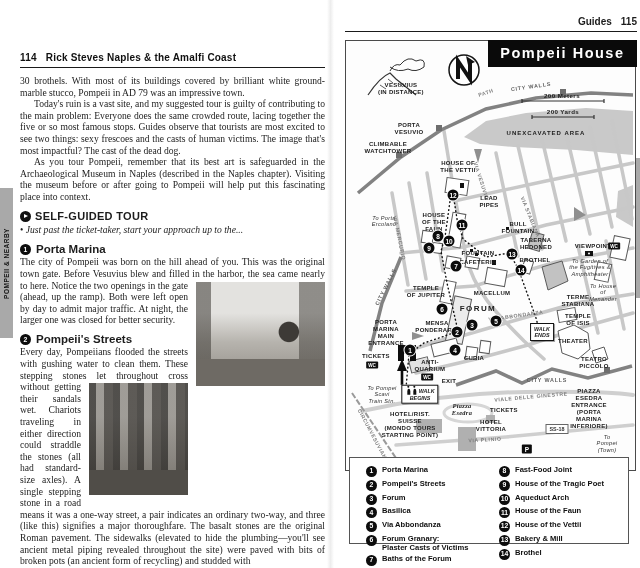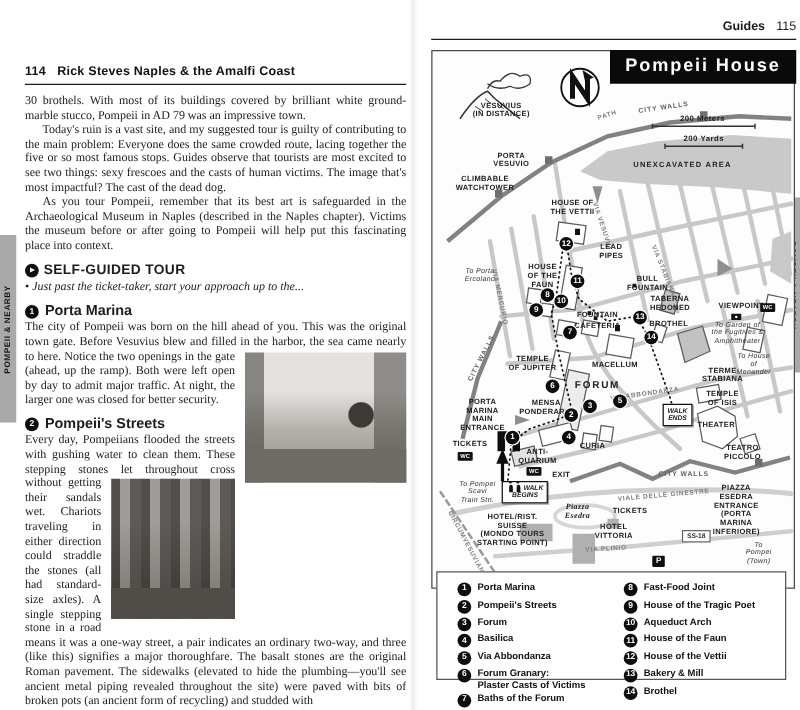--- a/index.html
+++ b/index.html
@@ -49,21 +49,21 @@
      background:
        linear-gradient(0deg,#504d48 0 22%,rgba(0,0,0,0) 22%),
        repeating-linear-gradient(90deg,rgba(35,33,30,.75) 0 7px,rgba(110,106,100,.55) 7px 15px,rgba(62,59,55,.8) 15px 24px),
        linear-gradient(180deg,#dcdad6 0 30%,#a8a59f 70%,#7a766f 100%);}
 
   
   .page-right{position:absolute;left:330px;top:0;width:310px;height:568px;}
   .runhead-r{position:absolute;left:15px;top:16px;width:292px;text-align:right;
              font-family:"Liberation Sans",sans-serif;font-weight:bold;font-size:10px;
              padding-bottom:4px;border-bottom:1.6px solid #1a1a1a;}
-  .runhead-r .pgnum{font-weight:normal;margin-left:9px;}
+  .runhead-r .pgnum{font-weight:bold;margin-left:9px;}
   .mapbox{position:absolute;left:15px;top:40px;width:289px;height:429px;
           border:1.5px solid #4a4a4a;background:#fdfdfd;}
   .mapbox svg{position:absolute;left:0;top:0;}
   .maptitle{position:absolute;right:-1.5px;top:-1.5px;background:#0a0a0a;color:#fff;
             font:bold 14.5px "Liberation Sans",sans-serif;letter-spacing:1.5px;padding:5px 12px 6px;}
   .mlabel{position:absolute;transform:translate(-50%,-50%);text-align:center;white-space:pre-line;
           font-family:"Liberation Sans",sans-serif;font-weight:bold;font-size:6px;line-height:7px;
           letter-spacing:.3px;color:#202020;}
   .mlabel.it{font-style:italic;font-weight:normal;font-size:5.6px;line-height:6.3px;color:#333;}
   .mlabel.street{color:#7e7e7e;font-size:5.2px;letter-spacing:.6px;}
@@ -104,21 +104,21 @@
       <span>POMPEII &amp; NEARBY</span>
     </div>
     <div class="col">
       <div class="runhead">
         <span>114</span>
         <span>Rick Steves Naples &amp; the Amalfi Coast</span>
       </div>
       <div class="bodytext">
         <p class="noindent">30 brothels. With most of its buildings covered by brilliant white ground-marble stucco, Pompeii in AD 79 was an impressive town.</p>
         <p>Today's ruin is a vast site, and my suggested tour is guilty of contributing to the main problem: Everyone does the same crowded route, lacing together the five or so most famous stops. Guides observe that tourists are most excited to see two things: sexy frescoes and the casts of human victims. The image that's most impactful? The cast of the dead dog.</p>
-        <p>As you tour Pompeii, remember that its best art is safeguarded in the Archaeological Museum in Naples (described in the Naples chapter). Victims the museum before or after going to Pompeii will help put this fascinating place into context.</p>
+        <p>As you tour Pompeii, remember that its best art is safeguarded in the Archaeological Museum in Naples (described in the Naples chapter). Visiting the museum before or after going to Pompeii will help put this fascinating place into context.</p>
 
         <div class="tour-head">
           <span class="tour-icon"></span>
           <span>SELF-GUIDED TOUR</span>
         </div>
         <p class="direction noindent">Just past the ticket-taker, start your approach up to the...</p>
 
         <div class="sec-head">
           <span class="badge">1</span>
           <span>Porta Marina</span>

